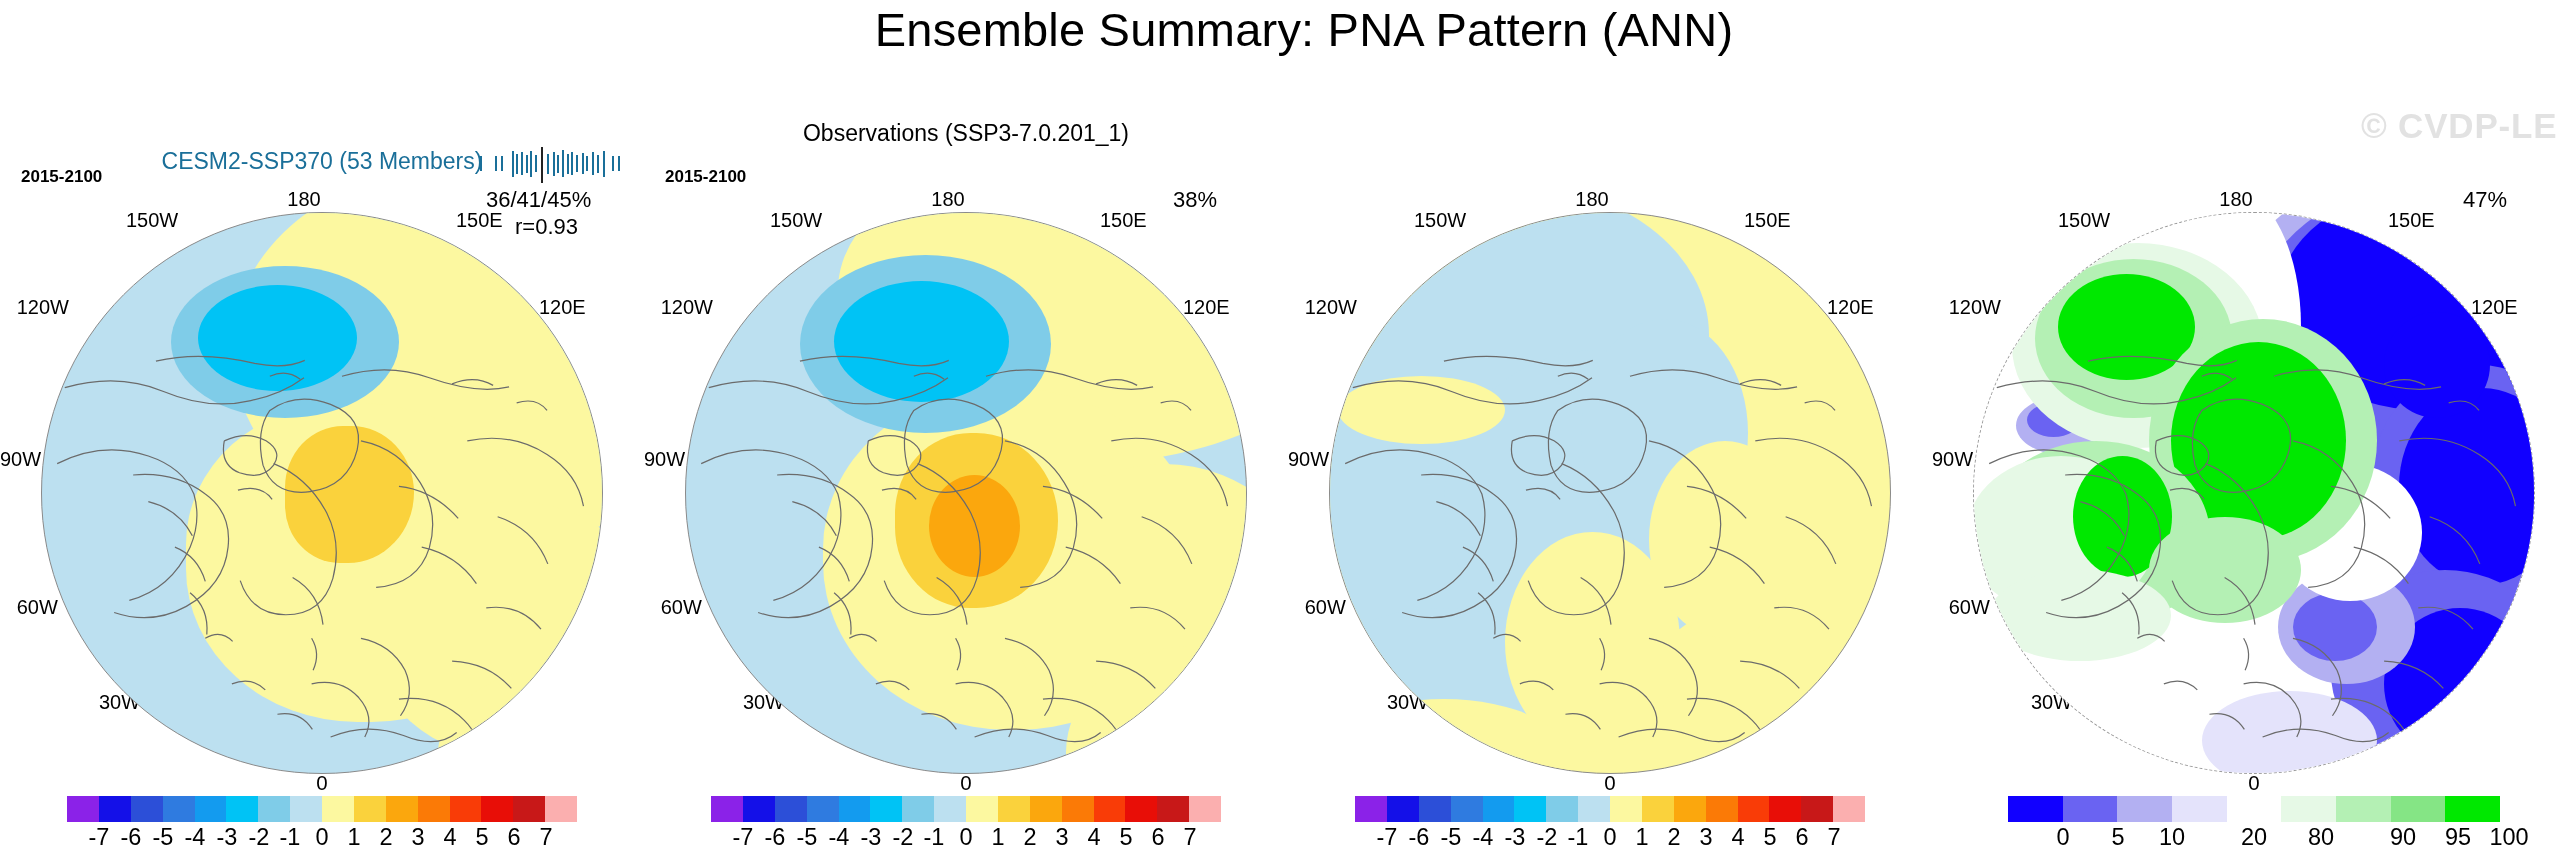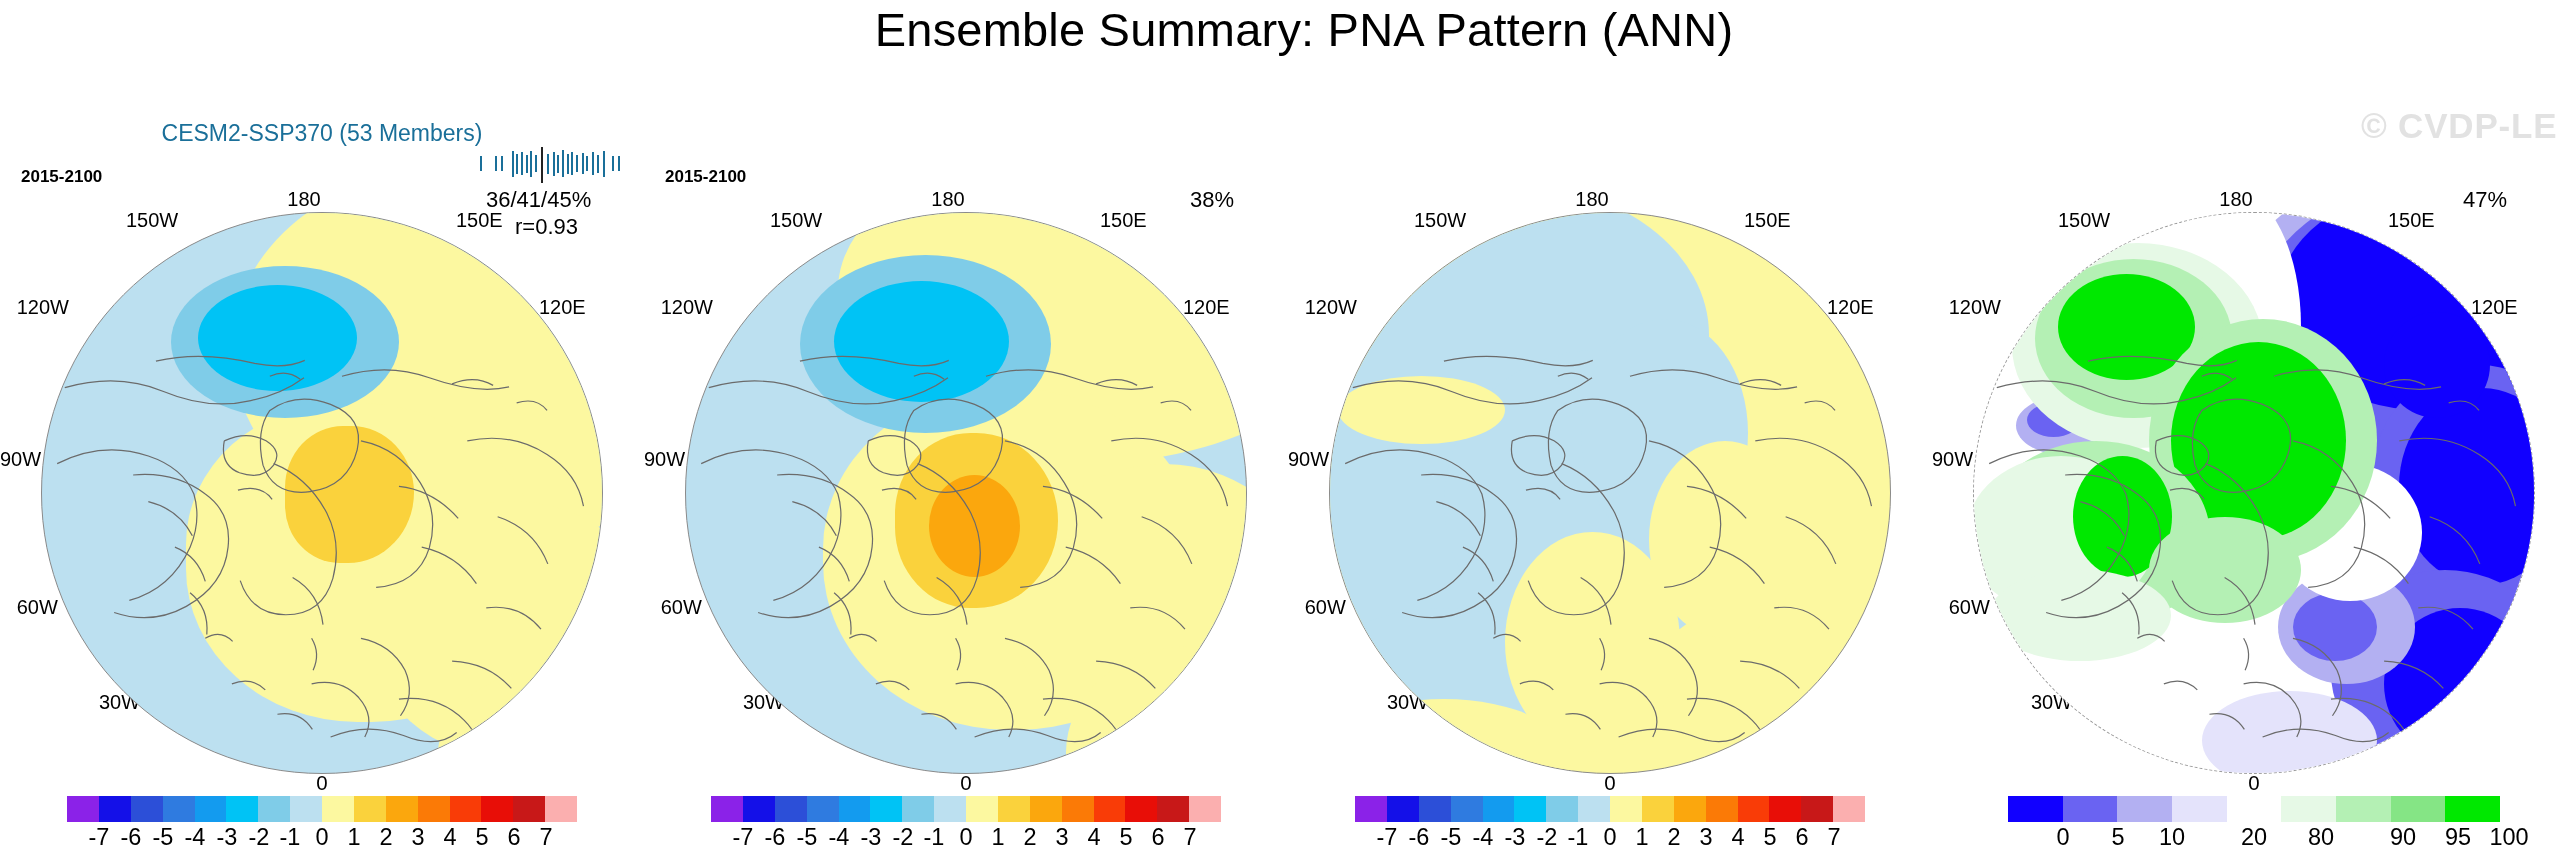--- a/index.html
+++ b/index.html
@@ -13,21 +13,21 @@
              font-weight:700;color:#e2e2e2;letter-spacing:0.8px;white-space:nowrap;}
 
   .panel{position:absolute;top:91px;height:756px;width:644px;}
   #panel-1{left:0;}
   #panel-2{left:644px;}
   #panel-3{left:1288px;}
   #panel-4{left:1932px;}
 
   .panel-title{position:absolute;top:29px;left:0;width:644px;text-align:center;
                font-size:23px;white-space:nowrap;}
-  .panel-title.accent{color:#1a6f99;}
+  .panel-title.accent{color:#1a6f99;margin-top:28px;}
 
   .period-label{position:absolute;top:76px;left:21px;font-size:17px;font-weight:700;}
 
   .stat-pct{position:absolute;font-size:22px;white-space:nowrap;text-align:center;}
   .stat-r{position:absolute;font-size:22px;white-space:nowrap;}
 
   
   .rugplot{position:absolute;top:59px;left:477px;width:144px;height:30px;}
   .rugplot i{position:absolute;top:0;width:2.3px;background:#1a6f99;display:block;}
   .rugplot i.obs{background:#222;width:2.3px;top:-3px;height:36px;}
@@ -188,22 +188,23 @@
     <b style="left:372px">3</b>
     <b style="left:404px">4</b>
     <b style="left:436px">5</b>
     <b style="left:468px">6</b>
     <b style="left:500px">7</b>
   </div>
 
 </div>
 
 <div class="panel" id="panel-2">
+  <div class="panel-title">Observations (SSP3-7.0.201_1)</div>
   <div class="period-label">2015-2100</div>
-  <div class="stat-pct" style="top:96px;left:546px">38%</div>
+  <div class="stat-pct" style="top:96px;left:529px">38%</div>
 
   <div class="lon" style="top:97px;left:304px;transform:translateX(-50%)">180</div>
   <div class="lon" style="top:118px;left:126px">150W</div>
   <div class="lon" style="top:118px;left:456px">150E</div>
   <div class="lon" style="top:205px;left:16.7px">120W</div>
   <div class="lon" style="top:205px;left:539px">120E</div>
   <div class="lon" style="top:357px;left:0px">90W</div>
   <div class="lon" style="top:357px;left:562px">90E</div>
   <div class="lon" style="top:505px;left:16.7px">60W</div>
   <div class="lon" style="top:505px;left:539px">60E</div>

